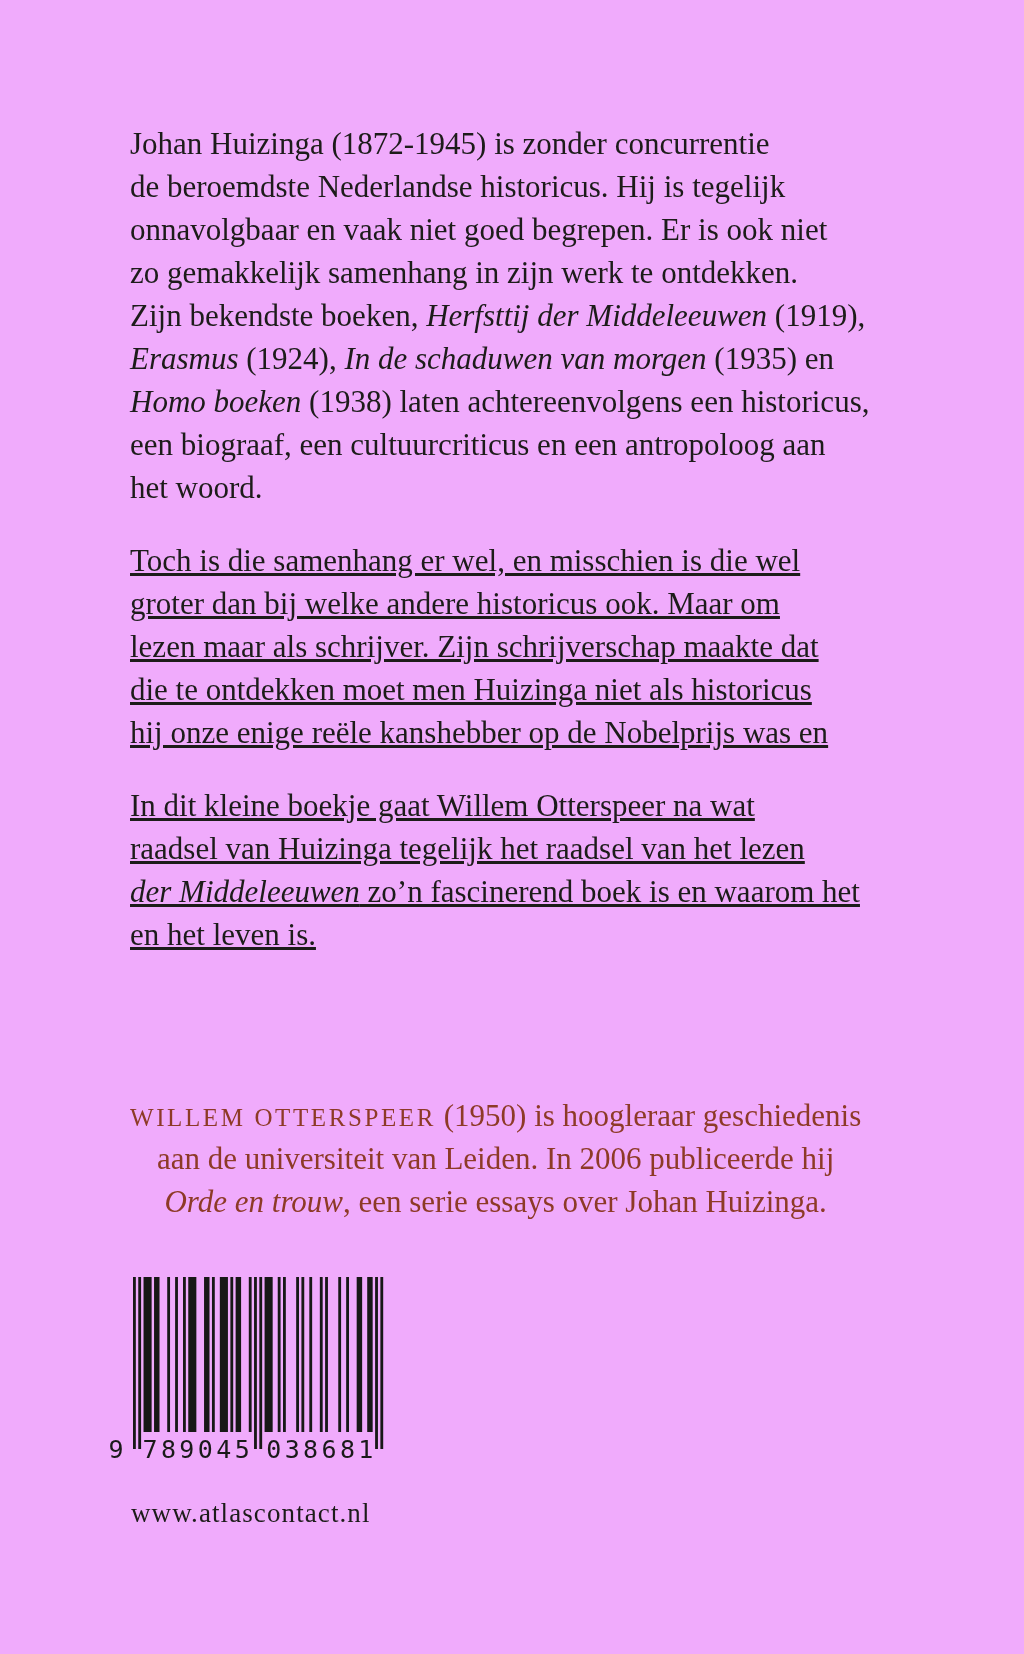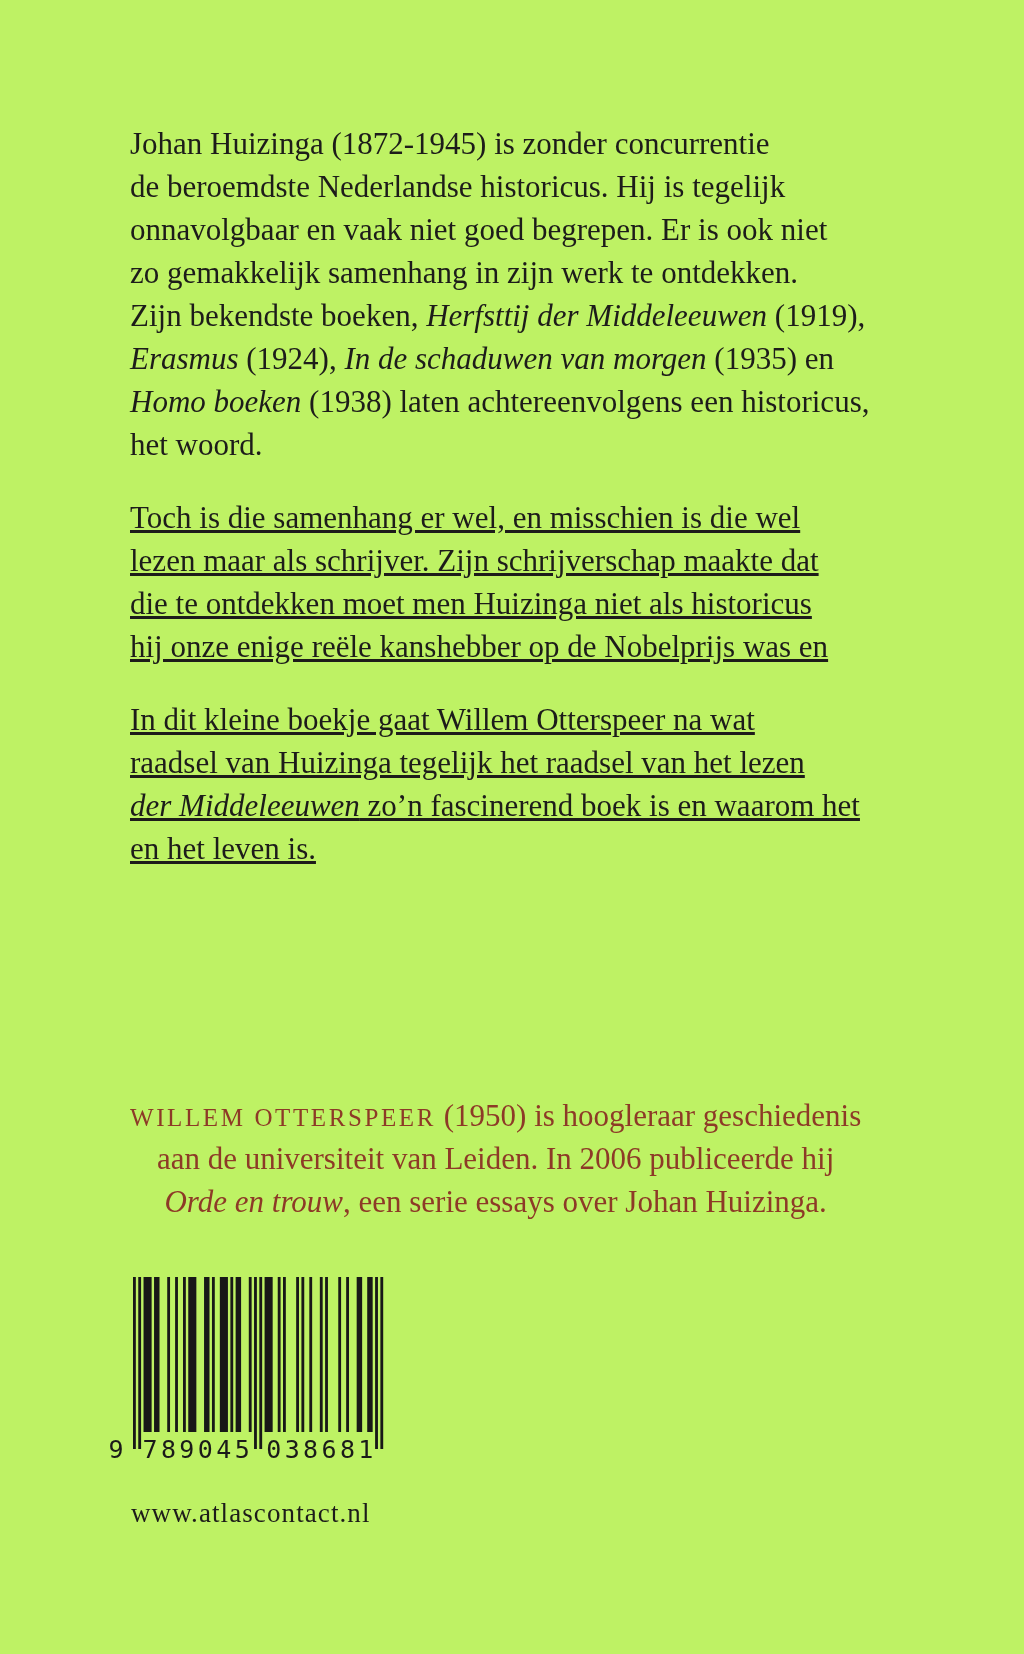--- a/index.html
+++ b/index.html
@@ -35,35 +35,37 @@
     font-size:25px;
   }
   .website{
     position:absolute;left:131px;top:1492px;
     font-size:27px;letter-spacing:1.1px;line-height:43px;white-space:nowrap;
   }
 </style>
 </head>
 <body>
 
-<div class="cover" id="cover" style="background: #bef264; color: rgb(29, 28, 26);">
+<div class="cover" id="cover" style="background: #f0abfc; color: rgb(29, 28, 26);">
 
   <main class="blurb" id="blurb">
       <div class="para">
         <div class="line"><span>Johan Huizinga (1872-1945) is zonder concurrentie</span></div>
         <div class="line"><span>de beroemdste Nederlandse historicus. Hij is tegelijk</span></div>
         <div class="line"><span>onnavolgbaar en vaak niet goed begrepen. Er is ook niet</span></div>
         <div class="line"><span>zo gemakkelijk samenhang in zijn werk te ontdekken.</span></div>
         <div class="line"><span>Zijn bekendste boeken, </span><span class="it">Herfsttij der Middeleeuwen</span><span> (1919),</span></div>
         <div class="line"><span class="it">Erasmus</span><span> (1924), </span><span class="it">In de schaduwen van morgen</span><span> (1935) en</span></div>
         <div class="line"><span class="it">Homo boeken</span><span> (1938) laten achtereenvolgens een historicus,</span></div>
+        <div class="line"><span>een biograaf, een cultuurcriticus en een antropoloog aan</span></div>
         <div class="line"><span>het woord.</span></div>
       </div>
       <div class="para">
         <div class="line"><span>Toch is die samenhang er wel, en misschien is die wel</span></div>
+        <div class="line"><span>groter dan bij welke andere historicus ook. Maar om</span></div>
         <div class="line"><span>lezen maar als schrijver. Zijn schrijverschap maakte dat</span></div>
         <div class="line"><span>die te ontdekken moet men Huizinga niet als historicus</span></div>
         <div class="line"><span>hij onze enige reële kanshebber op de Nobelprijs was en</span></div>
       </div>
       <div class="para">
         <div class="line"><span>In dit kleine boekje gaat Willem Otterspeer na wat</span></div>
         <div class="line"><span>raadsel van Huizinga tegelijk het raadsel van het lezen</span></div>
         <div class="line"><span class="it">der Middeleeuwen</span><span> zo’n fascinerend boek is en waarom het</span></div>
         <div class="line"><span>en het leven is.</span></div>
       </div>

